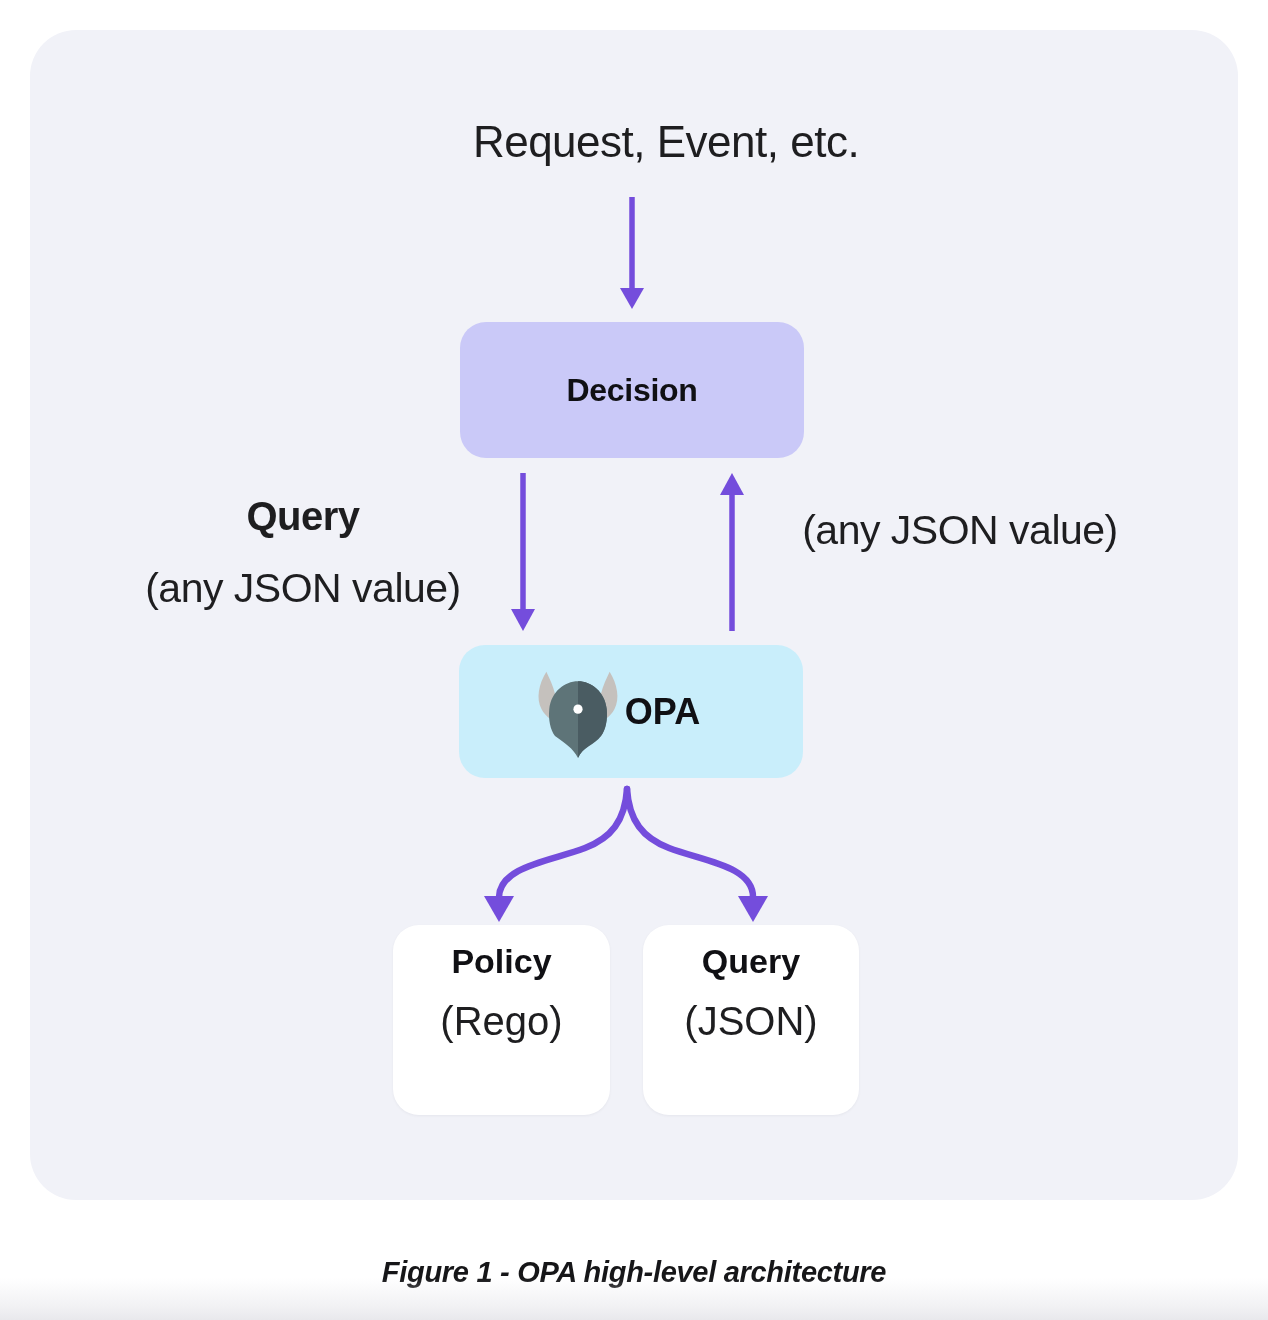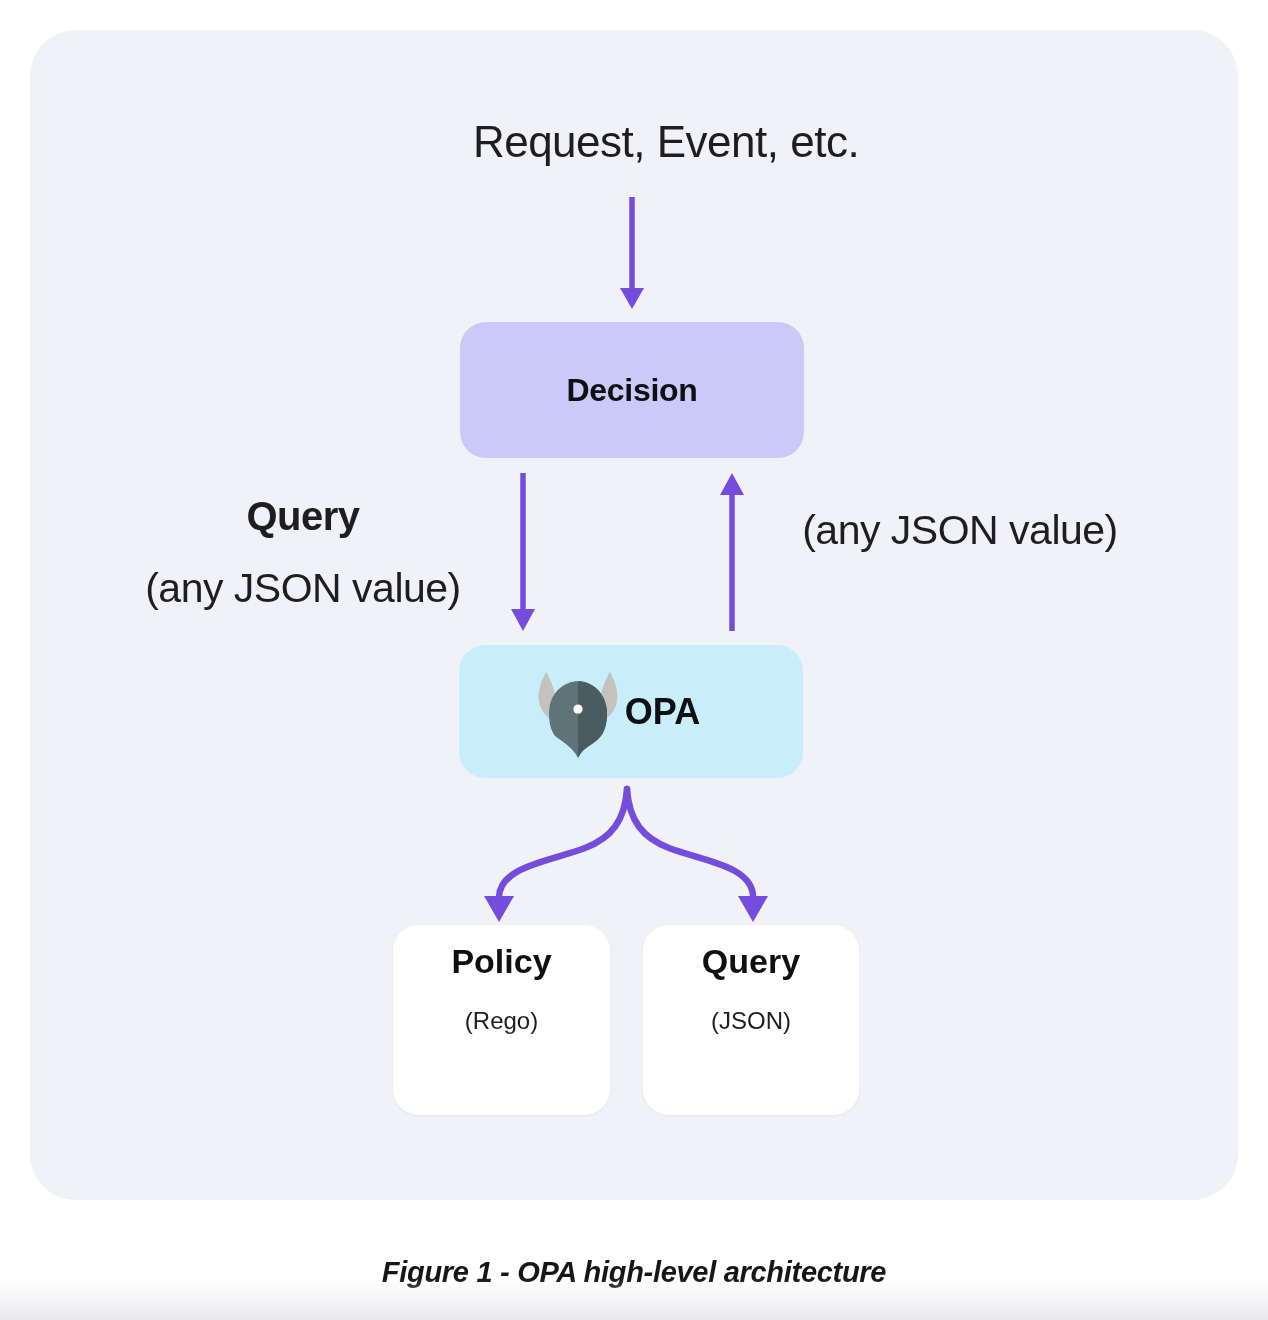--- a/index.html
+++ b/index.html
@@ -40,21 +40,21 @@
   .opa-logo{width:92px;height:100px;flex:0 0 auto;}
   .opa-logo .horn{fill:var(--horn);}
   .opa-logo .helmet-l{fill:var(--helmet-left);}
   .opa-logo .helmet-r{fill:var(--helmet-right);}
   .opa-logo .rivet{fill:var(--dot);}
   .card{position:absolute;top:925px;width:217px;height:190px;background:var(--card-bg);
         border-radius:26px;display:flex;flex-direction:column;align-items:center;
         justify-content:flex-start;gap:18px;padding-top:14px;box-sizing:border-box;
         box-shadow:0 1px 3px rgba(20,20,40,0.05);}
   .card .card-title{font-size:34px;font-weight:700;line-height:44px;color:#101014;}
-  .card .card-sub{font-size:24px;line-height:40px;color:#1e1e20;}
+  .card .card-sub{font-size:40px;line-height:40px;color:#1e1e20;}
   .card.policy{left:393px;}
   .card.data{left:643px;width:216px;}
   .caption{position:absolute;left:0;top:1252px;width:1268px;text-align:center;
            font-size:29px;line-height:40px;font-style:italic;font-weight:700;
            letter-spacing:-0.3px;color:#161618;}
   .bottom-fade{position:absolute;left:0;top:1278px;width:1268px;height:42px;
            background:linear-gradient(180deg,rgba(235,235,238,0) 0%,rgba(229,229,234,0.55) 70%,#e8e8ec 100%);}
 </style>
 </head>
 <body>

